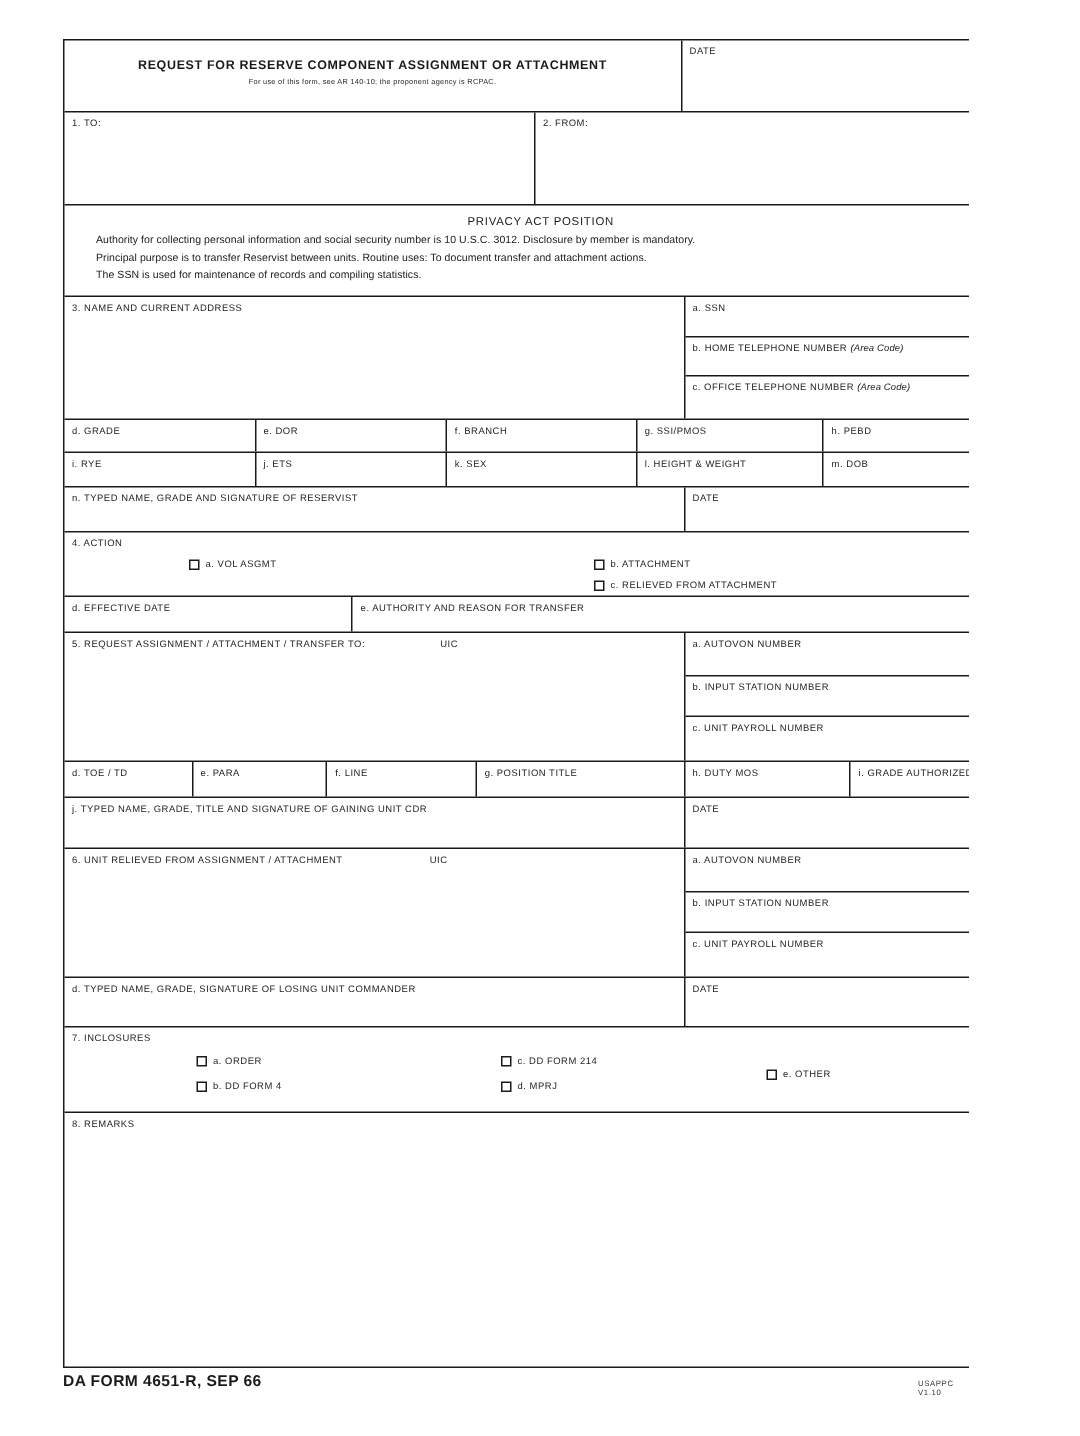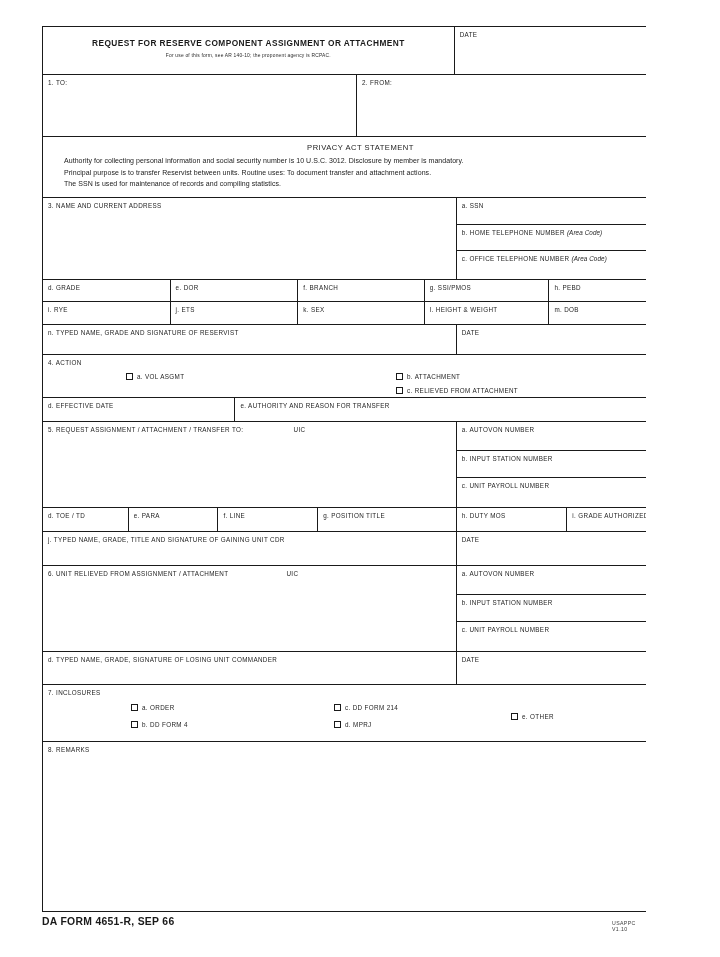--- a/index.html
+++ b/index.html
@@ -121,21 +121,21 @@
       <div class="cell" style="width:315px;">
         <div class="lbl">1.  TO:</div>
       </div>
       <div class="cell" style="width:322px;">
         <div class="lbl">2.  FROM:</div>
       </div>
     </div>
 
     <div class="row" style="height:61px;">
       <div class="cell" style="width:637px;padding-top:2px;">
-        <div class="pa-title">PRIVACY ACT STATEMENT</div>
+        <div class="pa-title">PRIVACY ACT POSITION</div>
         <div class="pa-line" style="margin-top:3px;">Authority for collecting personal information and social security number is 10 U.S.C. 3012.  Disclosure by member is mandatory.</div>
         <div class="pa-line">Principal purpose is to transfer Reservist between units.  Routine uses:  To document transfer and attachment actions.</div>
         <div class="pa-line">The SSN is used for maintenance of records and compiling statistics.</div>
       </div>
     </div>
 
     <div class="row" style="height:82px;">
       <div class="cell" style="width:415px;">
         <div class="lbl">3.  NAME AND CURRENT ADDRESS</div>
       </div>

